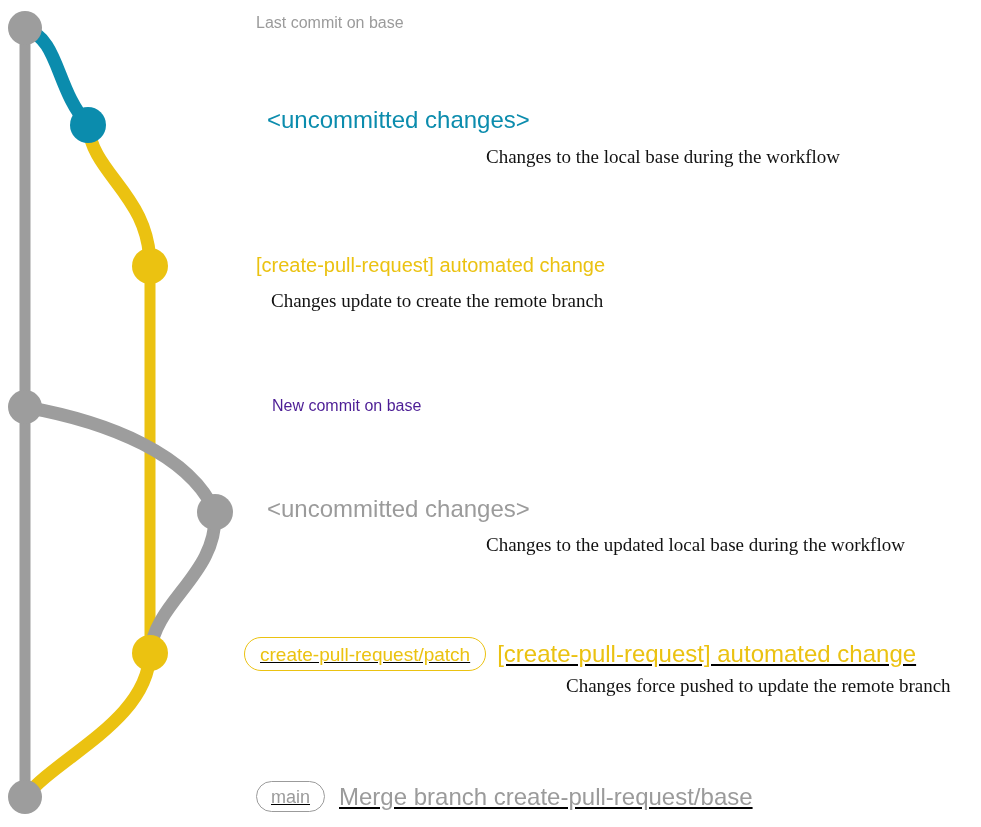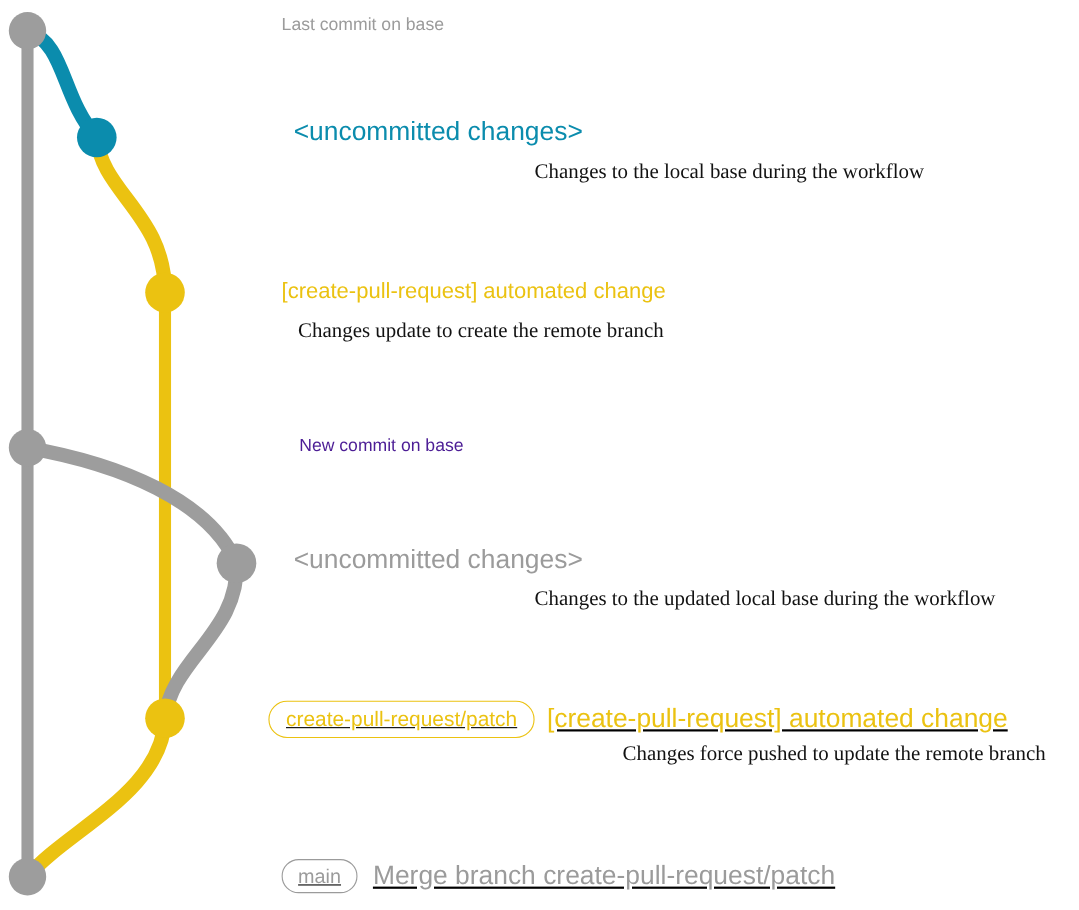--- a/index.html
+++ b/index.html
@@ -139,15 +139,15 @@
     <div class="desc" style="left: 486px; top: 535px; color: rgb(18, 18, 18);">Changes to the updated local base during the workflow</div>
     <div class="row" style="left: 244px; top: 637px; text-decoration: underline;">
       <span class="badge" style="color: rgb(235, 194, 17);">create-pull-request/patch</span>
       <span class="gap-sm"></span>
       <span class="subject" style="color: rgb(235, 194, 17);">[create-pull-request] automated change</span>
     </div>
     <div class="desc" style="left: 566px; top: 676px; color: rgb(18, 18, 18);">Changes force pushed to update the remote branch</div>
     <div class="row" style="left: 256px; top: 781px; text-decoration: underline;">
       <span class="badge small" style="color: rgb(155, 155, 155);">main</span>
       <span class="gap"></span>
-      <span class="subject" style="color: rgb(155, 155, 155);">Merge branch create-pull-request/patch</span>
+      <span class="subject" style="color: rgb(155, 155, 155);">Merge branch create-pull-request/base</span>
     </div>
   </div>
 
 </body></html>

